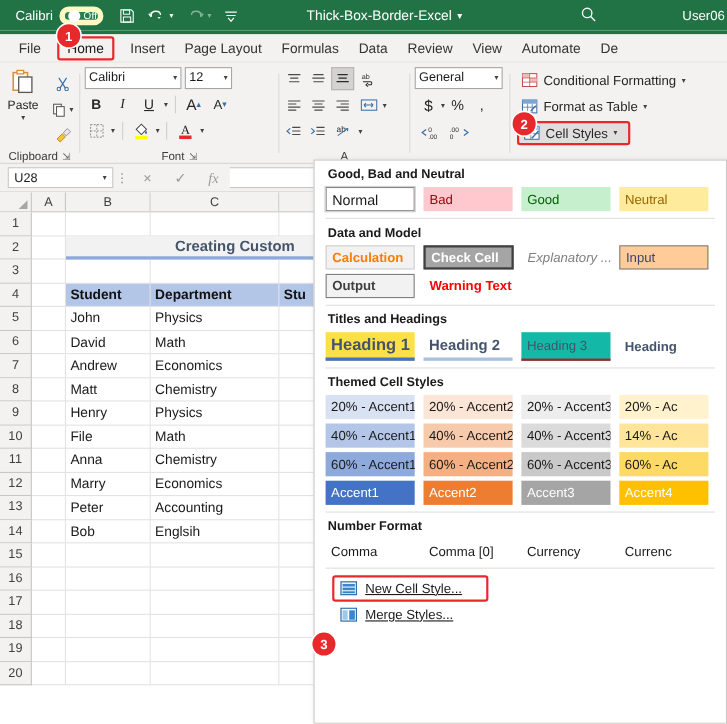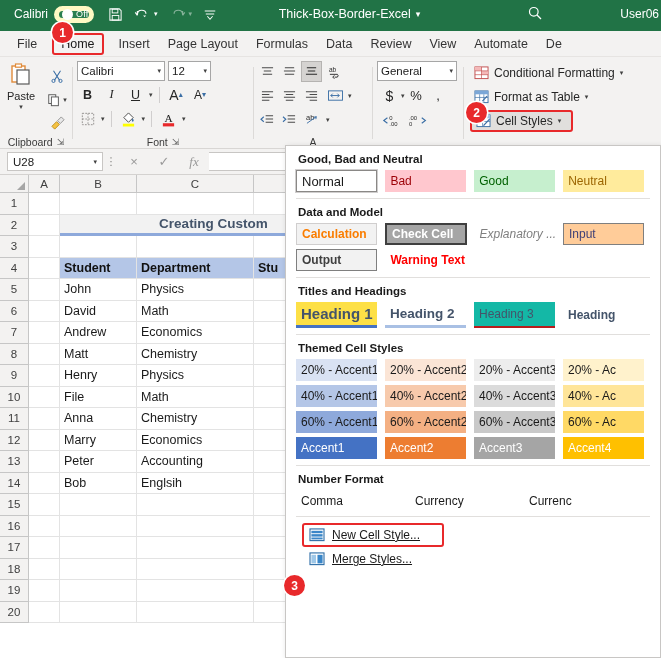--- a/index.html
+++ b/index.html
@@ -827,39 +827,40 @@
   <div class="g-row">
     <div class="g-tile tile-a1-20">20% - Accent1</div>
     <div class="g-tile tile-a2-20">20% - Accent2</div>
     <div class="g-tile tile-a3-20">20% - Accent3</div>
     <div class="g-tile tile-a4-20">20% - Ac</div>
   </div>
   <div class="g-row">
     <div class="g-tile tile-a1-40">40% - Accent1</div>
     <div class="g-tile tile-a2-40">40% - Accent2</div>
     <div class="g-tile tile-a3-40">40% - Accent3</div>
-    <div class="g-tile tile-a4-40">40% - Ac</div>
+    <div class="g-tile tile-a4-40">14% - Ac</div>
   </div>
   <div class="g-row">
     <div class="g-tile tile-a1-60">60% - Accent1</div>
     <div class="g-tile tile-a2-60">60% - Accent2</div>
     <div class="g-tile tile-a3-60">60% - Accent3</div>
     <div class="g-tile tile-a4-60">60% - Ac</div>
   </div>
   <div class="g-row">
     <div class="g-tile tile-ac1">Accent1</div>
     <div class="g-tile tile-ac2">Accent2</div>
     <div class="g-tile tile-ac3">Accent3</div>
     <div class="g-tile tile-ac4">Accent4</div>
   </div>
   <div class="g-divider"></div>
 
   <div class="g-section-title">Number Format</div>
   <div class="g-row">
     <div class="g-tile tile-plain">Comma</div>
+    <div class="g-tile tile-plain">Comma [0]</div>
     <div class="g-tile tile-plain">Currency</div>
     <div class="g-tile tile-plain">Currenc</div>
   </div>
   <div class="g-divider" style="margin-top:4px"></div>
 
   <div class="g-menurow boxed" style="margin-top:6px">
     <svg width="16" height="14" viewBox="0 0 17 15">
         <rect x="1" y="1" width="15" height="12.5" fill="#fff" stroke="#2f6fa8" stroke-width="1.2"></rect>
         <rect x="2.5" y="3" width="12" height="2.6" fill="#3a86c8"></rect>
         <rect x="2.5" y="6.6" width="12" height="2.6" fill="#3a86c8"></rect>

